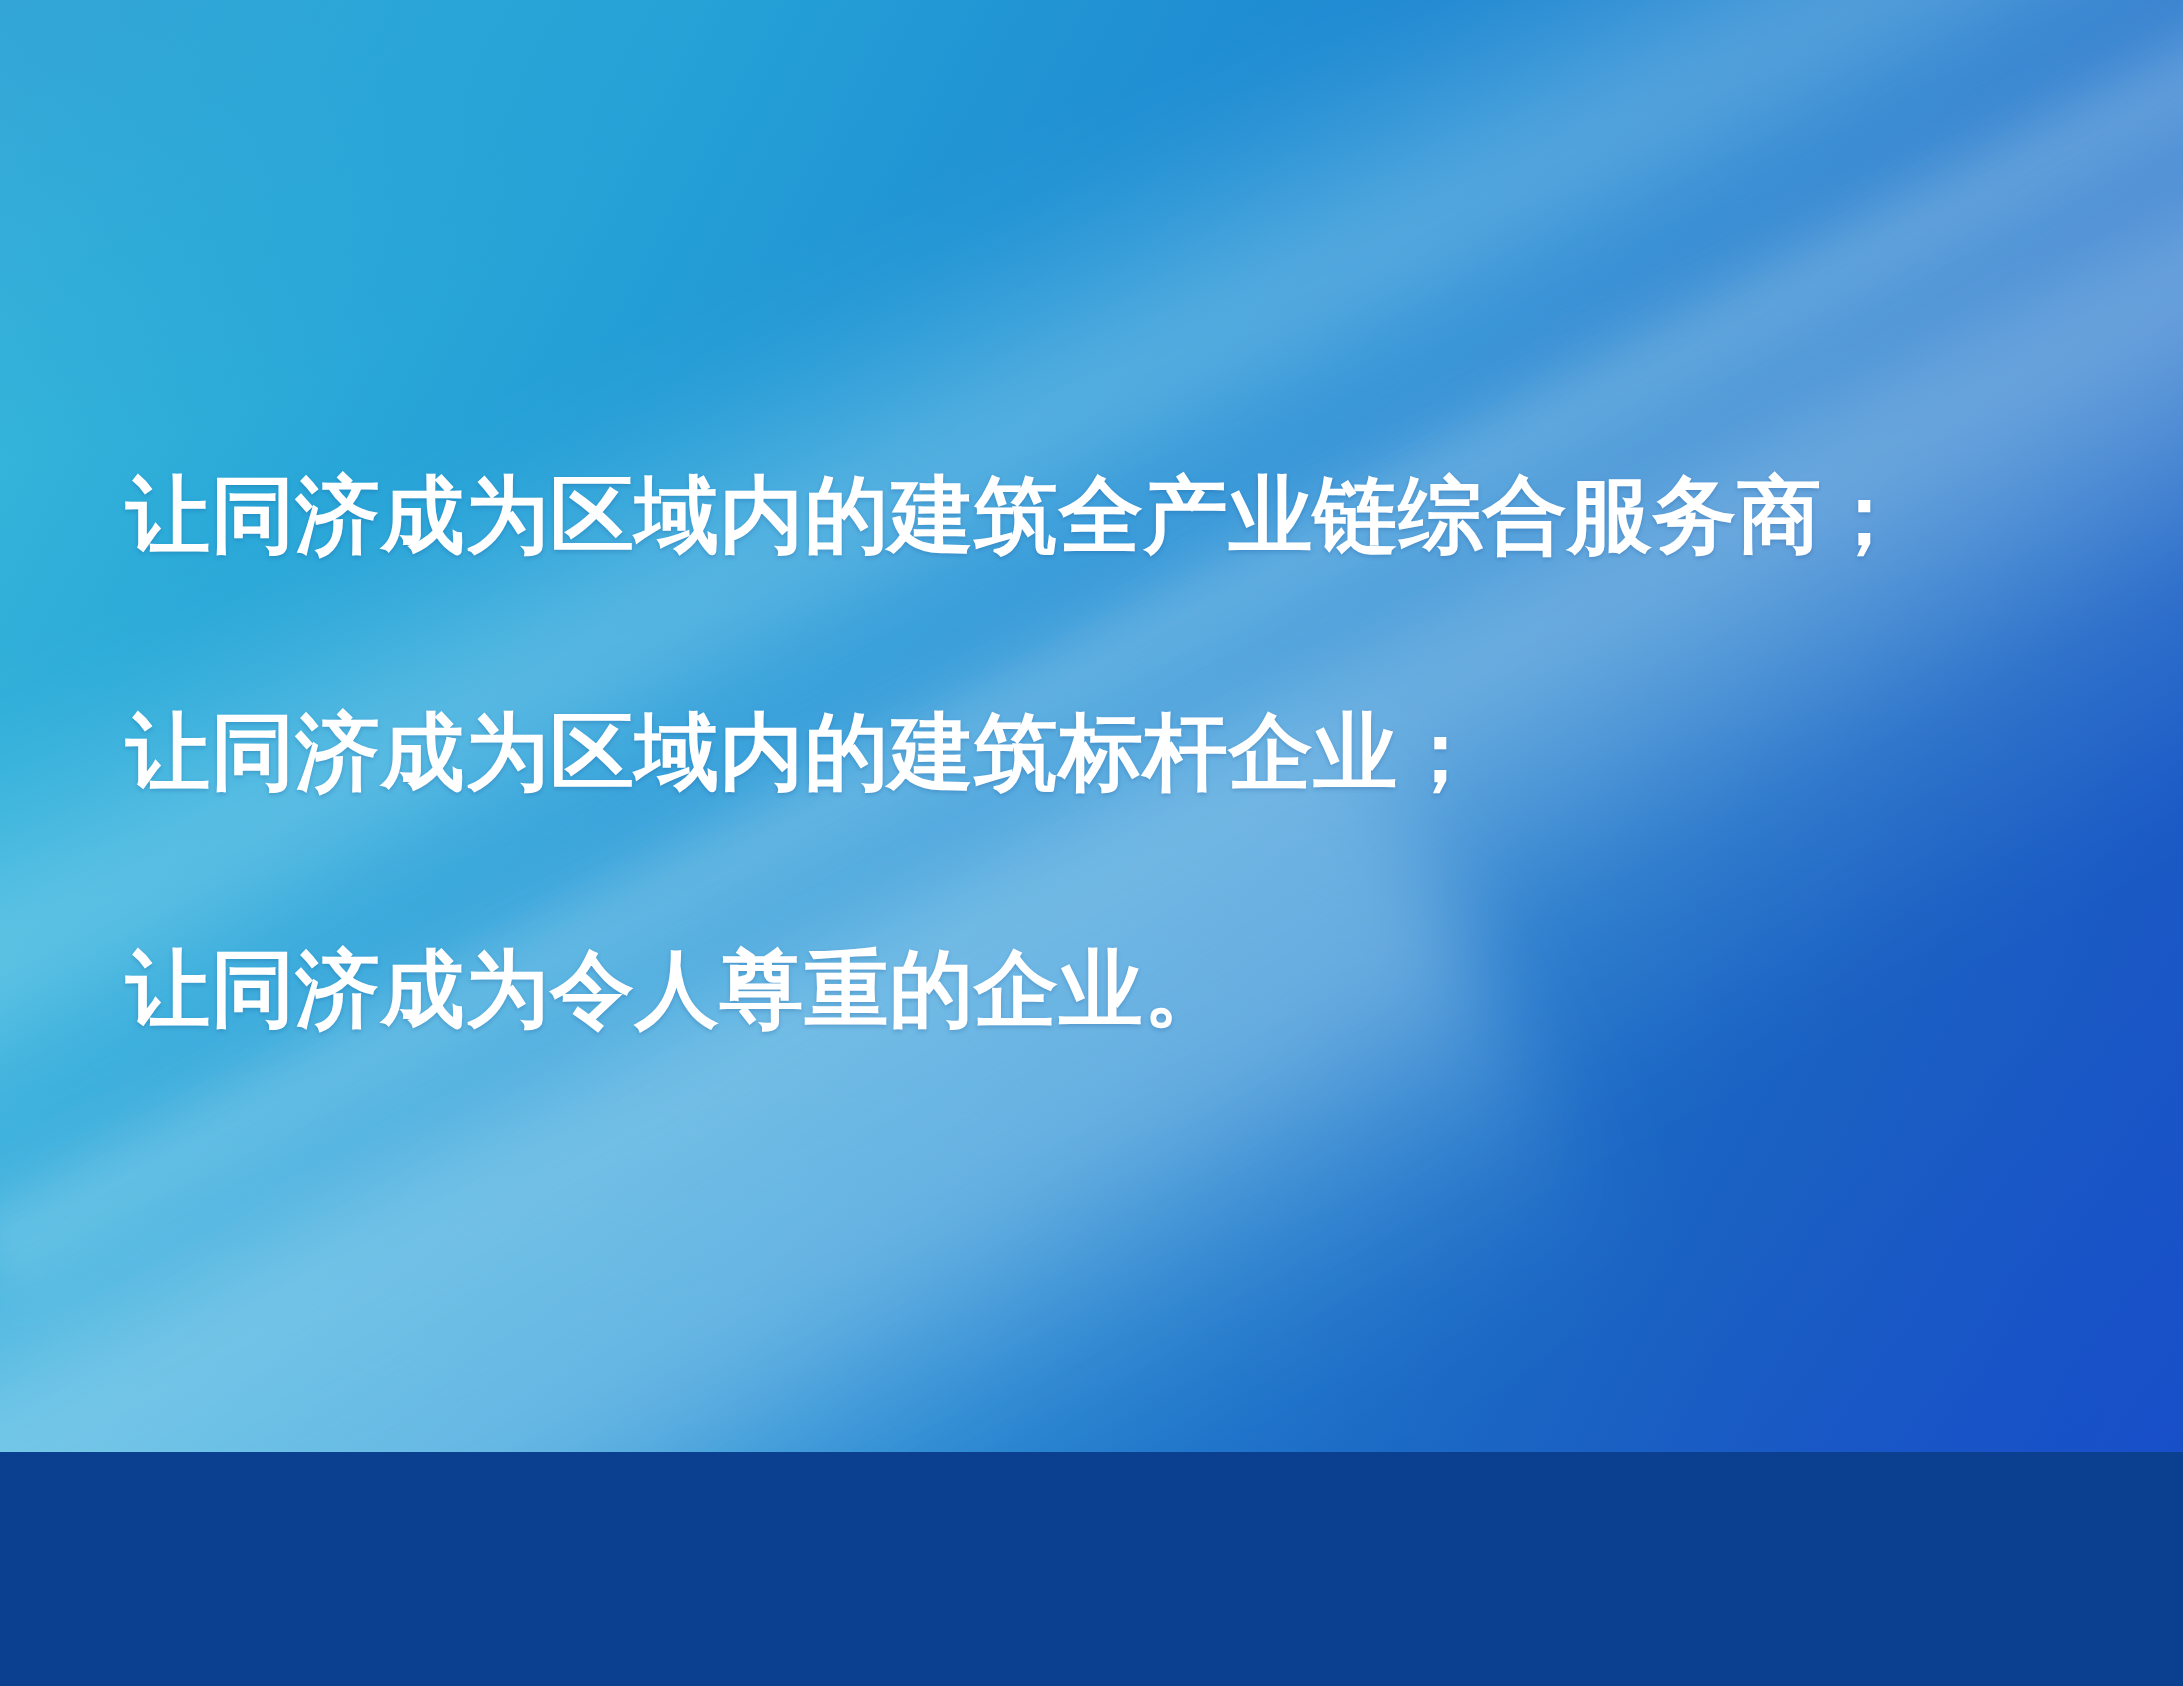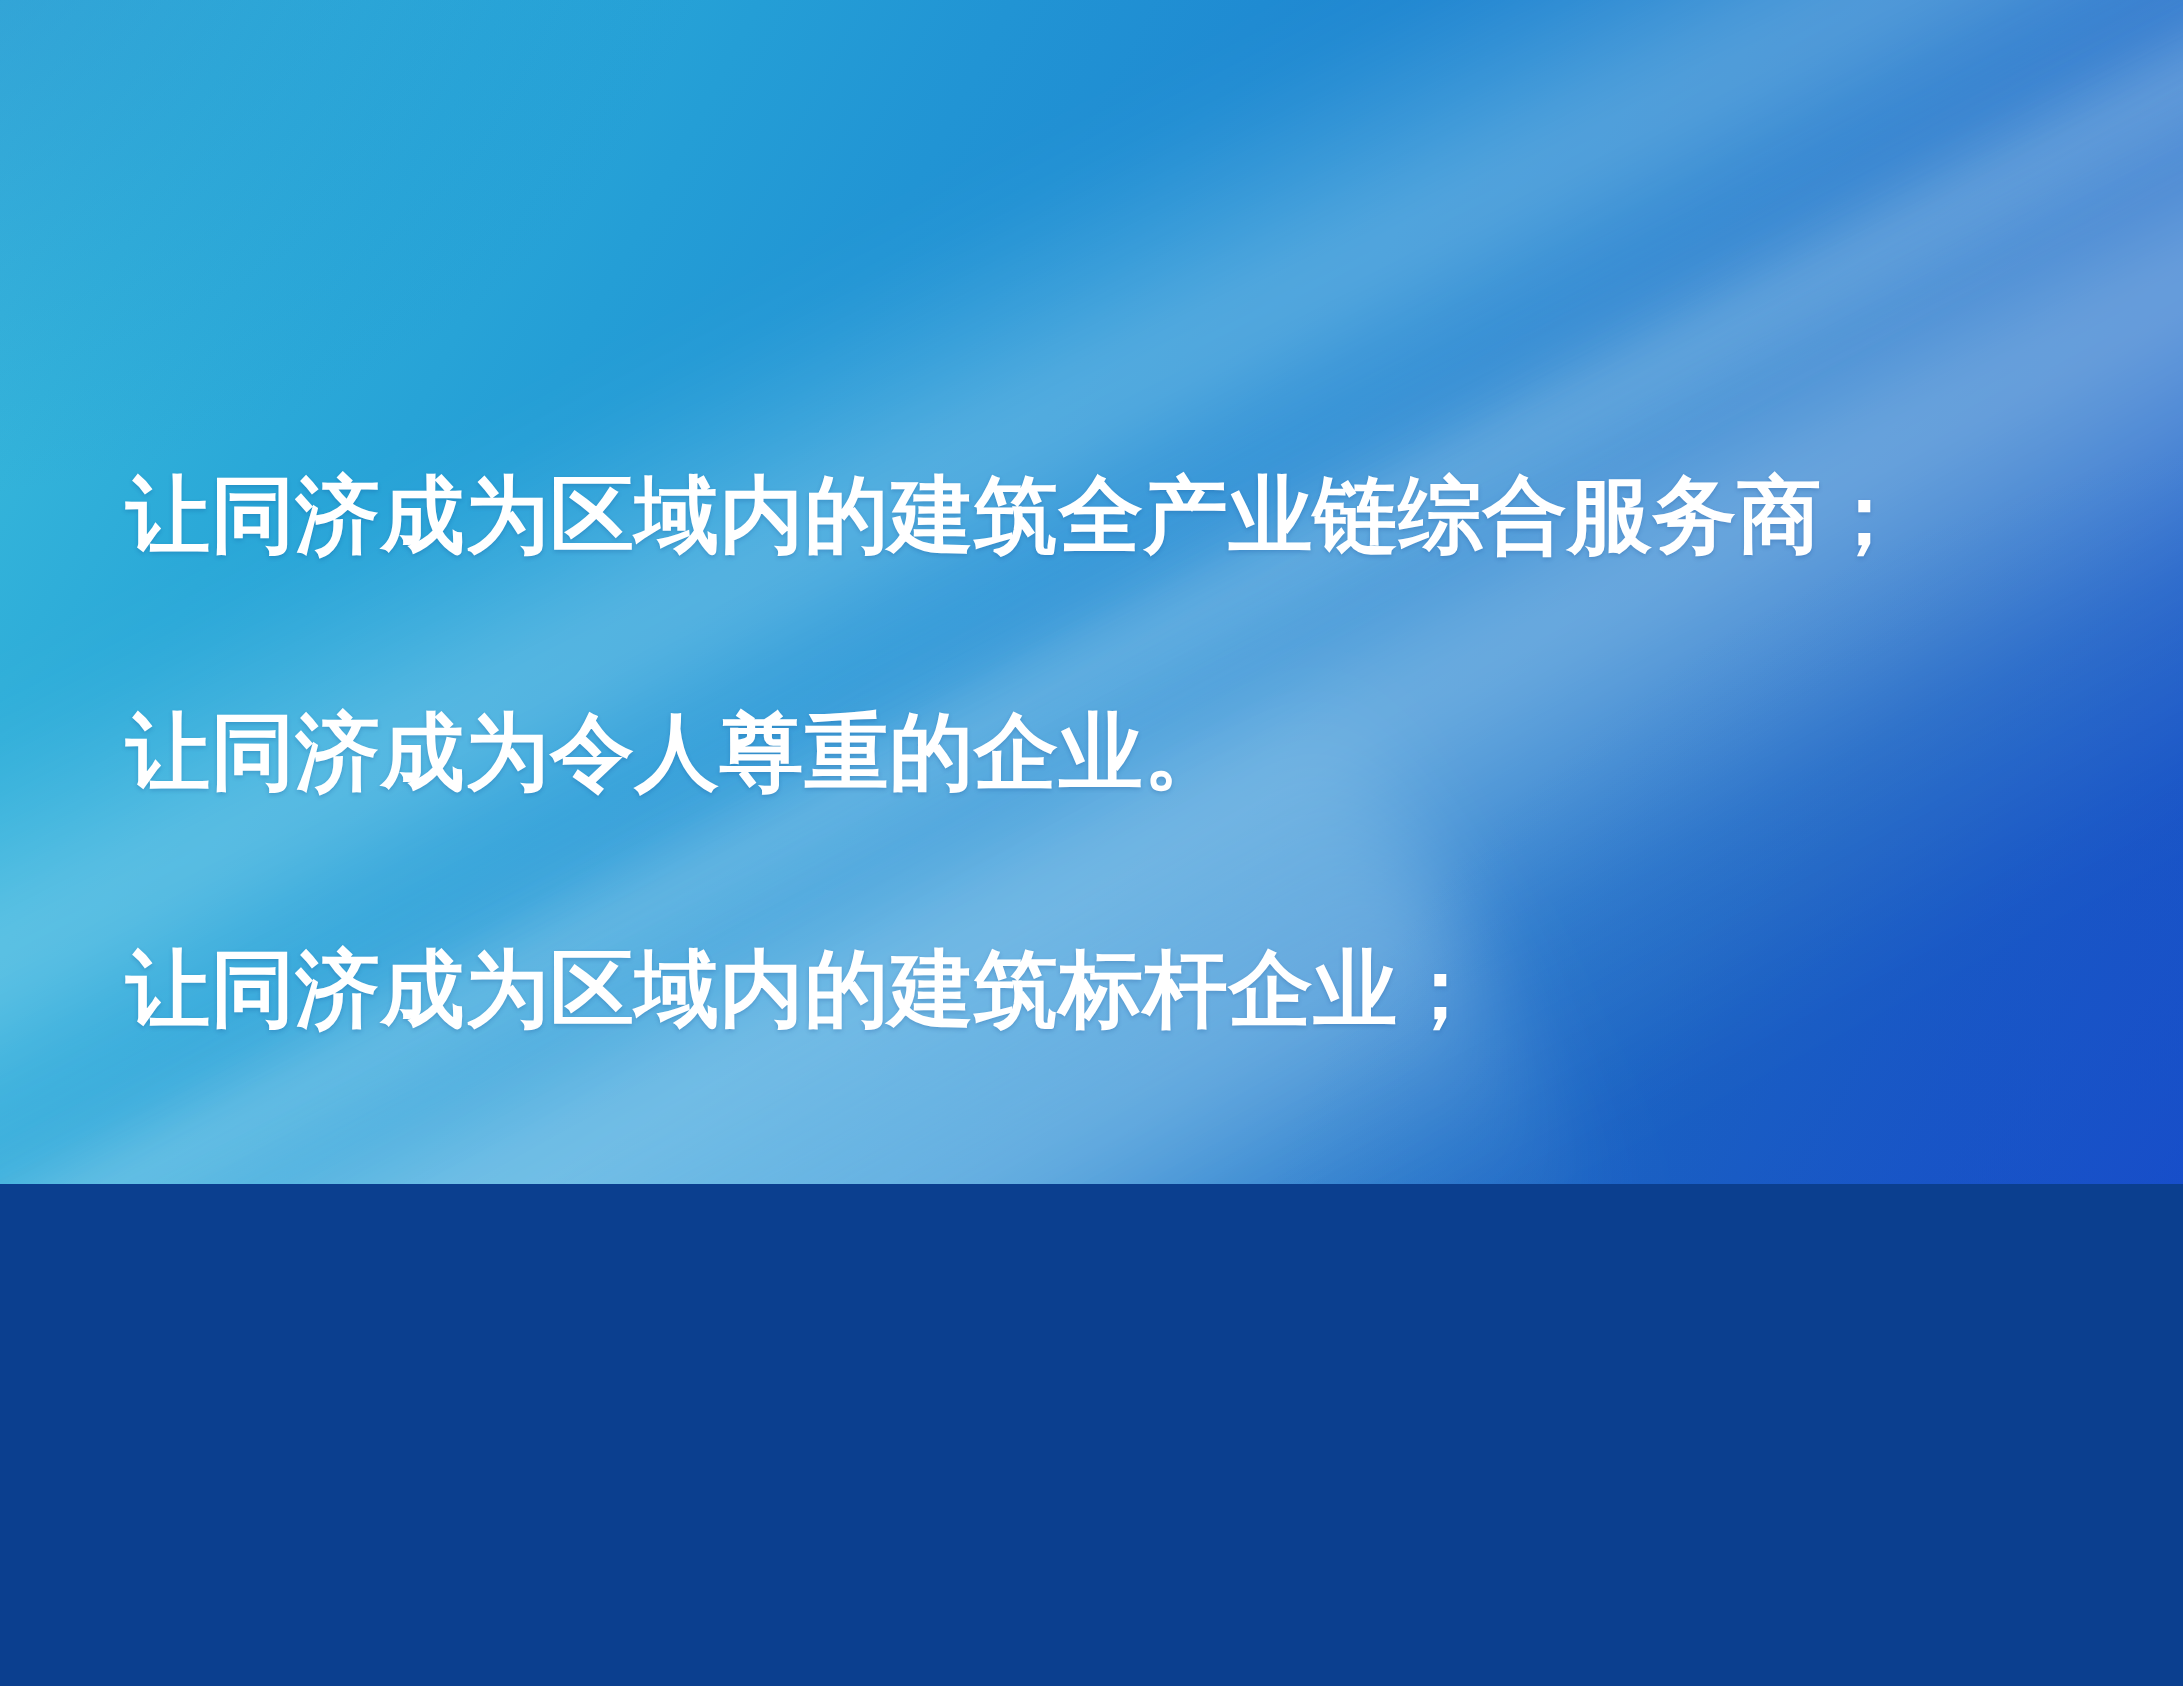--- a/index.html
+++ b/index.html
@@ -5,21 +5,21 @@
 <style>
   html, body {
     margin: 0;
     padding: 0;
     background: #0b3f8f;
   }
 
   #slide {
     position: relative;
     width: 2183px;
-    height: 1184px;
+    height: 1452px;
     overflow: hidden;
     font-family: "DejaVu Sans", "Liberation Sans", sans-serif;
     
     background:
       linear-gradient(118deg,
         #3fbcdd 0%,
         #33b3da 9%,
         #2aa8d8 18%,
         #249ed6 27%,
         #2194d4 36%,
@@ -175,18 +175,18 @@
 
   <div class="sweep" id="sweep-main"></div>
   <div class="sweep" id="sweep-top"></div>
   <div class="sweep" id="sweep-lowleft"></div>
   <div class="sweep" id="sweep-thin"></div>
   <div id="corner-deep"></div>
   <div id="corner-topleft"></div>
 
   <div id="text-block">
     <p class="slide-line">让同济成为区域内的建筑全产业链综合服务商；</p>
+    <p class="slide-line">让同济成为区域内的建筑标杆企业；</p>
     <p class="slide-line">让同济成为令人尊重的企业。</p>
-    <p class="slide-line">让同济成为区域内的建筑标杆企业；</p>
   </div>
 
 </div>
 
 
 </body></html>

